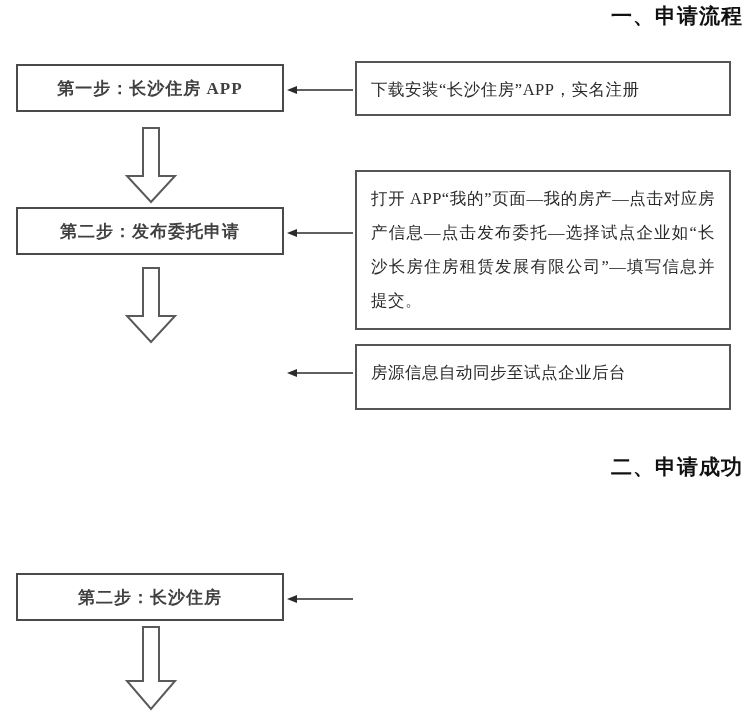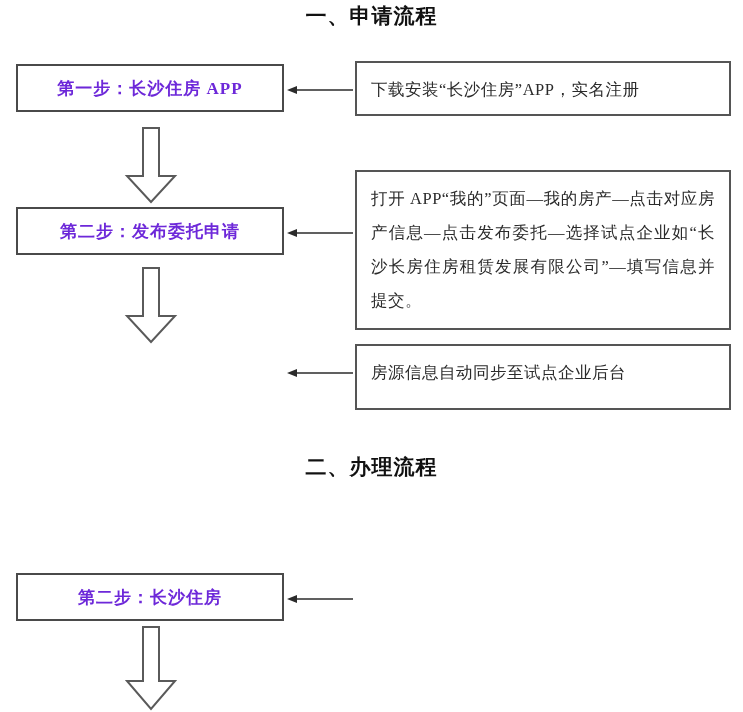--- a/index.html
+++ b/index.html
@@ -19,21 +19,21 @@
     position: absolute;
     left: 0; top: 0;
     width: 743px;
     height: 712px;
   }
 
   
   .section-heading {
     position: absolute;
     width: 743px;
-    text-align: center;
+    text-align: right;
     font-size: 21px;
     font-weight: bold;
     letter-spacing: 1px;
     color: #111111;
     font-family: Liberation Sans, sans-serif;
   }
   #heading-1 { top: 2px; }
   #heading-2 { top: 453px; }
 
   
@@ -46,21 +46,21 @@
     background: #ffffff;
     display: flex;
     align-items: center;
     justify-content: center;
     box-sizing: border-box;
   }
   .step-box .step-label {
     font-size: 17px;
     font-weight: bold;
     letter-spacing: 1px;
-    color: #6d28d9;
+    color: #404040;
     white-space: nowrap;
   }
   #step-box-1 { top: 64px; }
   #step-box-2 { top: 207px; }
   #step-box-3 { top: 347px; }
   #step-box-4 { top: 573px; }
 
   
   .desc-box {
     position: absolute;
@@ -163,21 +163,21 @@
     <svg width="66" height="12" viewBox="0 0 66 12" xmlns="http://www.w3.org/2000/svg">
       <line x1="8" y1="6" x2="66" y2="6" stroke="#2b2b2b" stroke-width="1.6"></line>
       <polygon points="0,6 10,2 10,10" fill="#2b2b2b"></polygon>
     </svg>
   </div>
 
   <div class="desc-box" id="desc-box-3">
     <span class="desc-text">房源信息自动同步至试点企业后台</span>
   </div>
 
-  <div class="section-heading" id="heading-2">二、办理流程</div>
+  <div class="section-heading" id="heading-2">二、申请成功</div>
 
   <div class="step-box" id="step-box-4">
     <span class="step-label">第二步：长沙住房</span>
   </div>
 
   <div class="h-arrow" id="h-arrow-4">
     <svg width="66" height="12" viewBox="0 0 66 12" xmlns="http://www.w3.org/2000/svg">
       <line x1="8" y1="6" x2="66" y2="6" stroke="#2b2b2b" stroke-width="1.6"></line>
       <polygon points="0,6 10,2 10,10" fill="#2b2b2b"></polygon>
     </svg>

